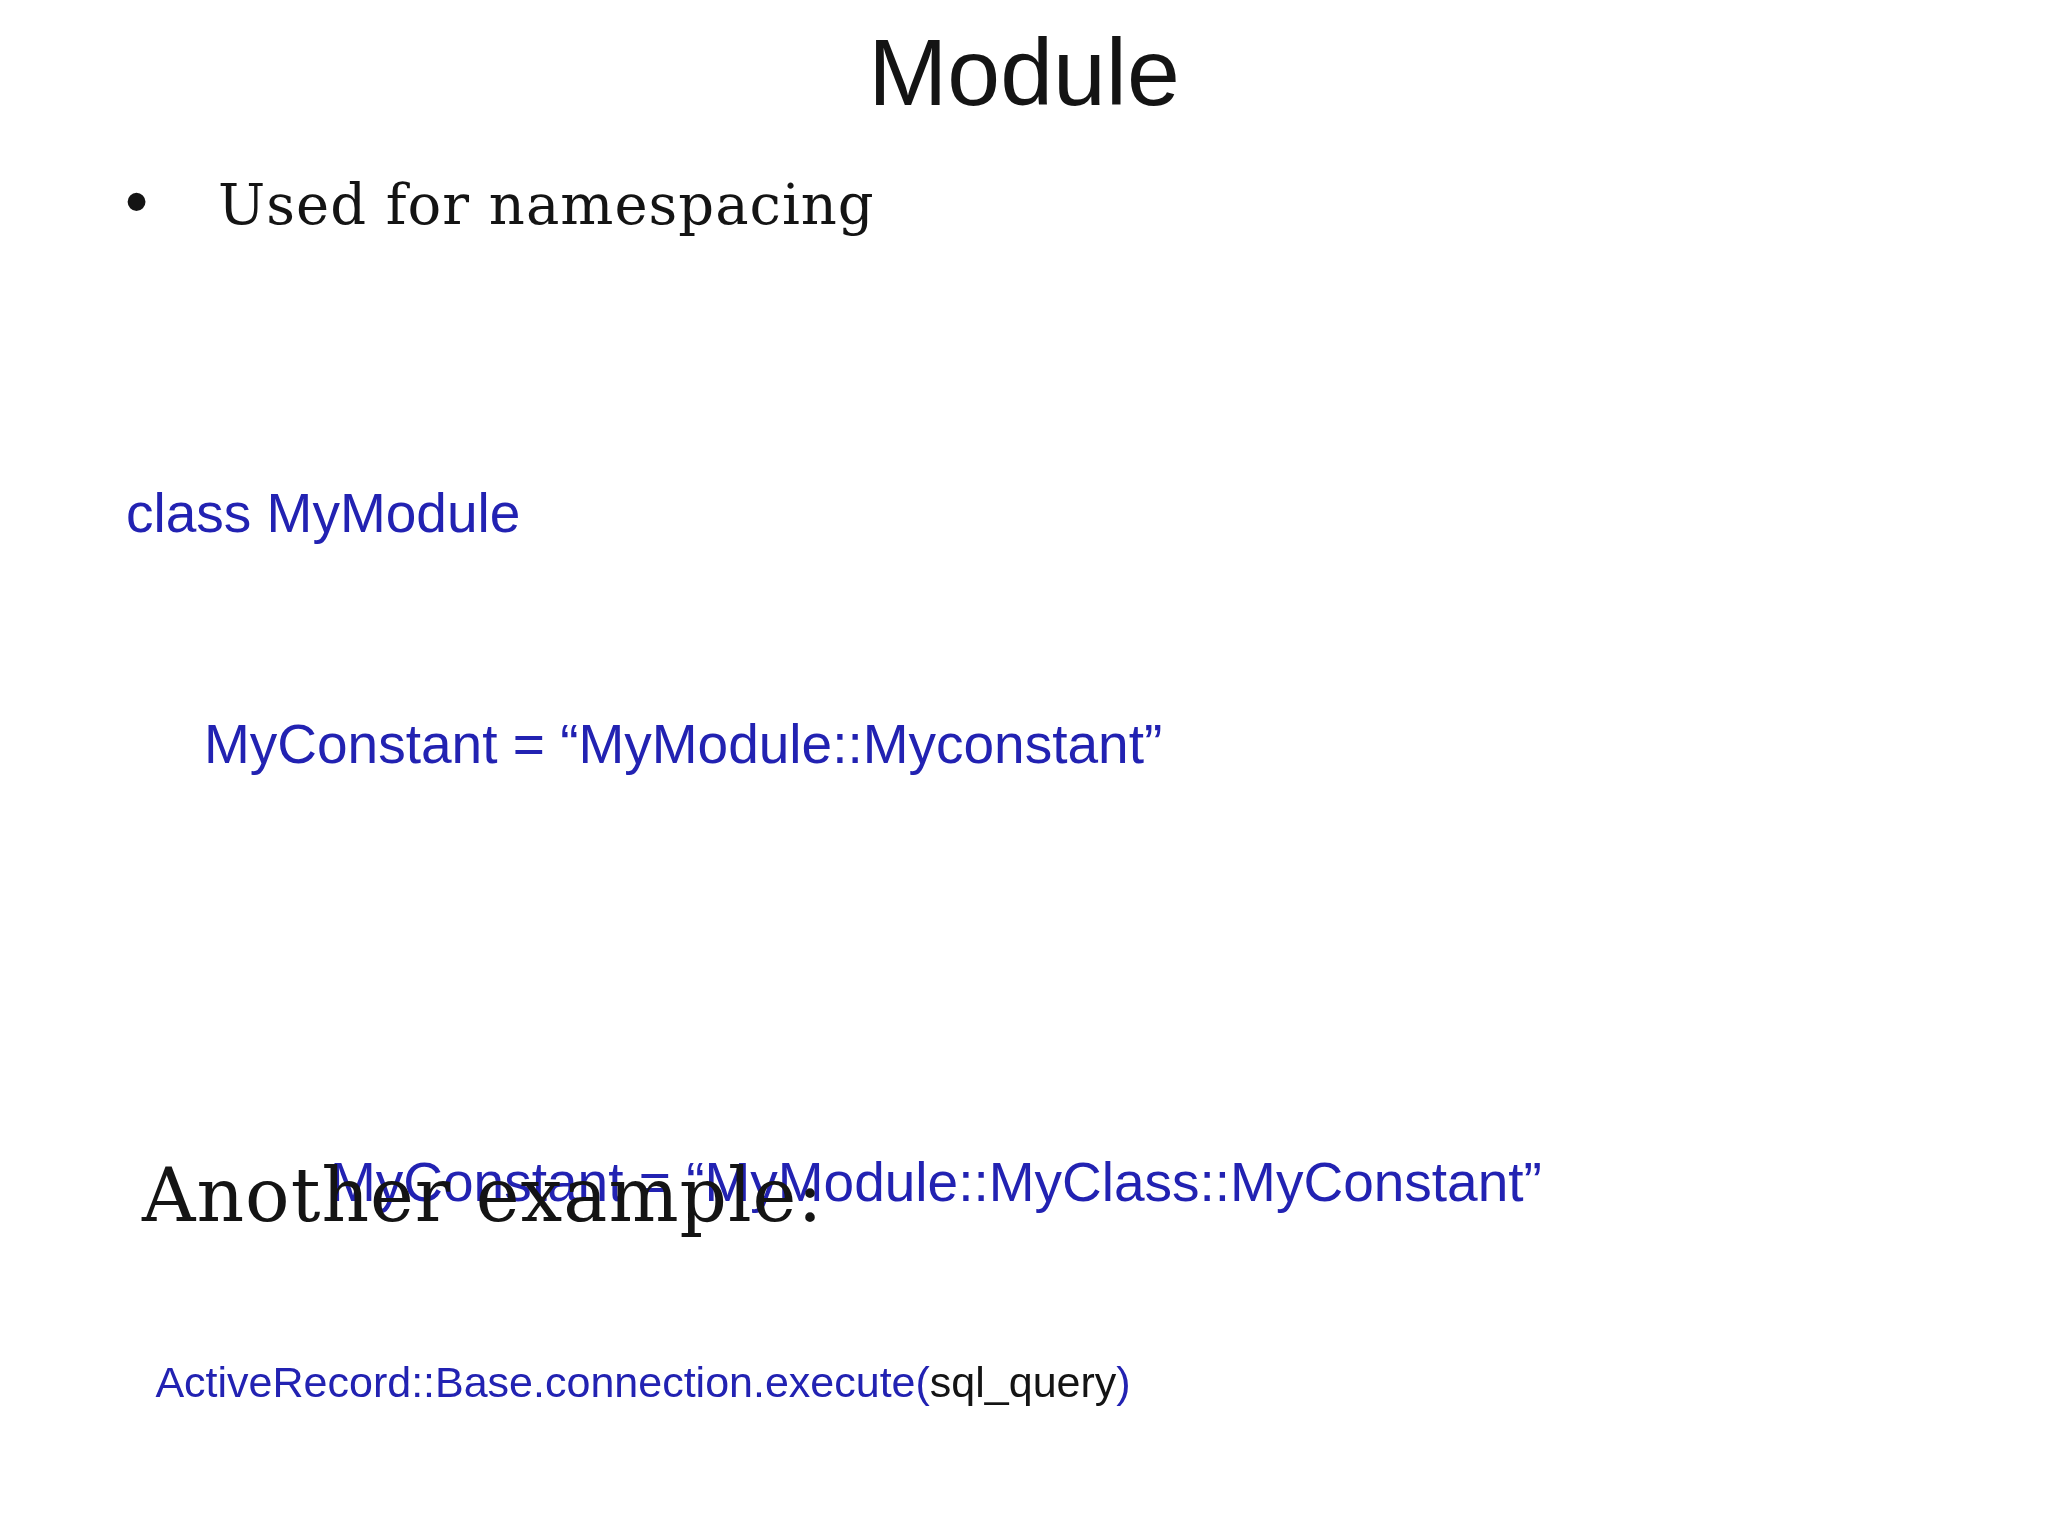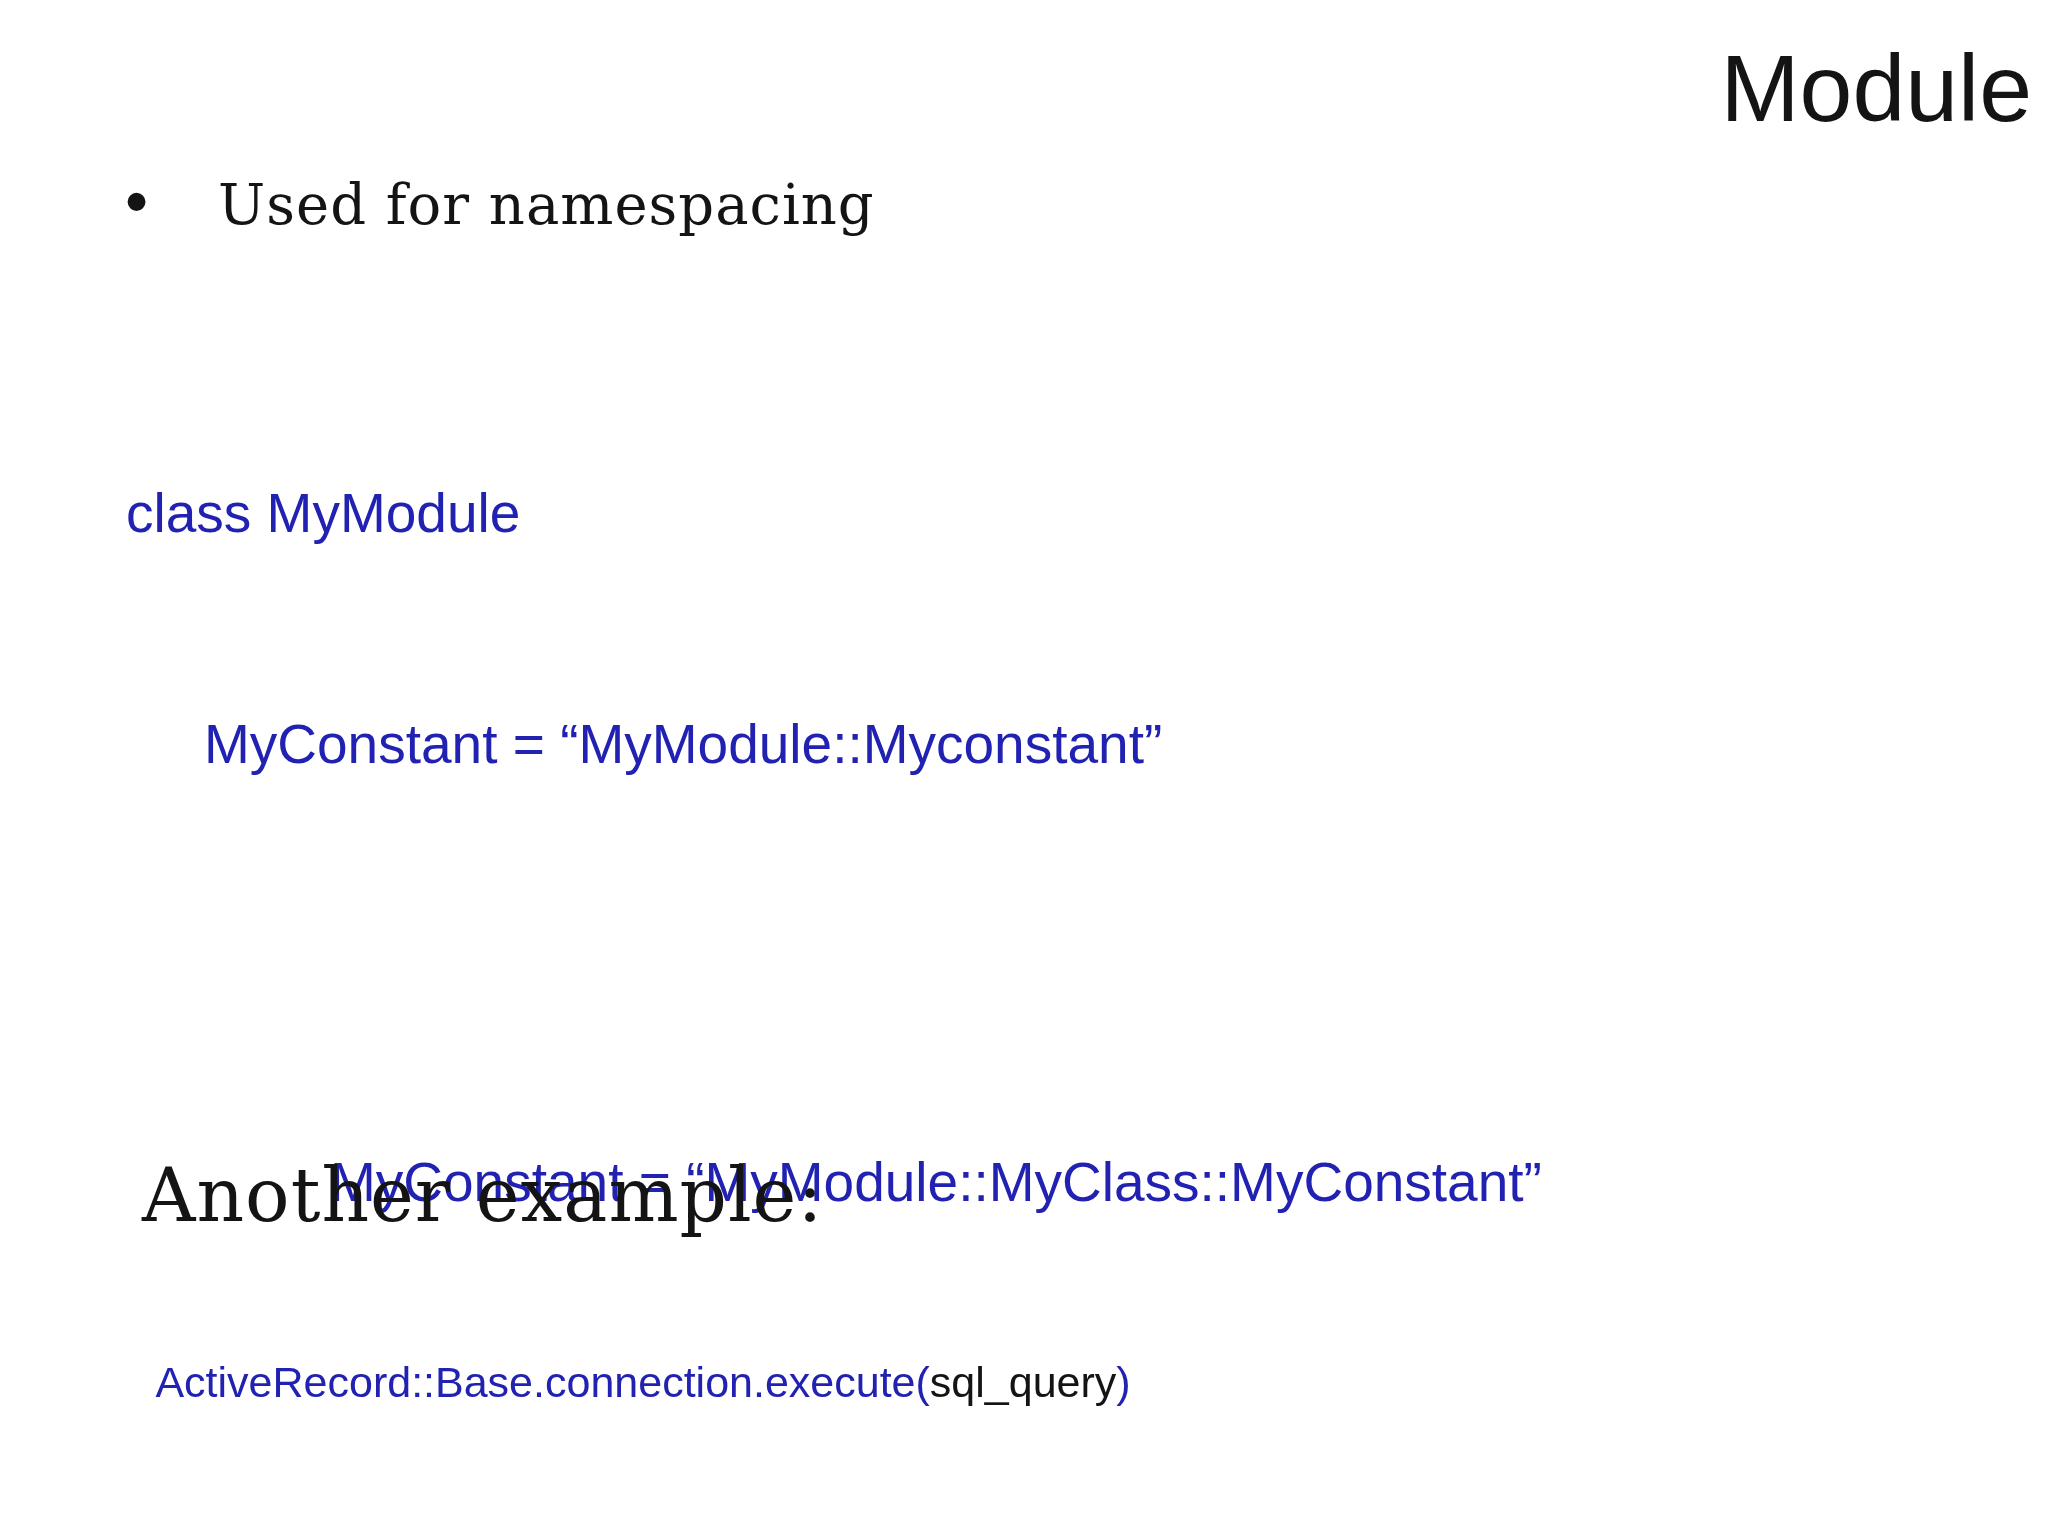--- a/index.html
+++ b/index.html
@@ -5,21 +5,21 @@
   html,body{margin:0;padding:0;background:#e9e9e9;}
   .slide{
     position:relative;
     width:2048px;height:1536px;
     background:var(--background,#ffffff);
     overflow:hidden;
     font-family:"Liberation Sans",sans-serif;
   }
   .title{
     position:absolute;top:18px;left:0;right:0;
-    margin:16px;text-align:right;
+    margin:0;text-align:center;
     font-family:"Liberation Sans",sans-serif;
     font-weight:400;font-size:95px;
     color:var(--text-black,#141414);
   }
   .bullet-row{
     position:absolute;top:163px;left:125px;
     display:flex;align-items:baseline;
   }
   .marker{
     font-size:66px;

